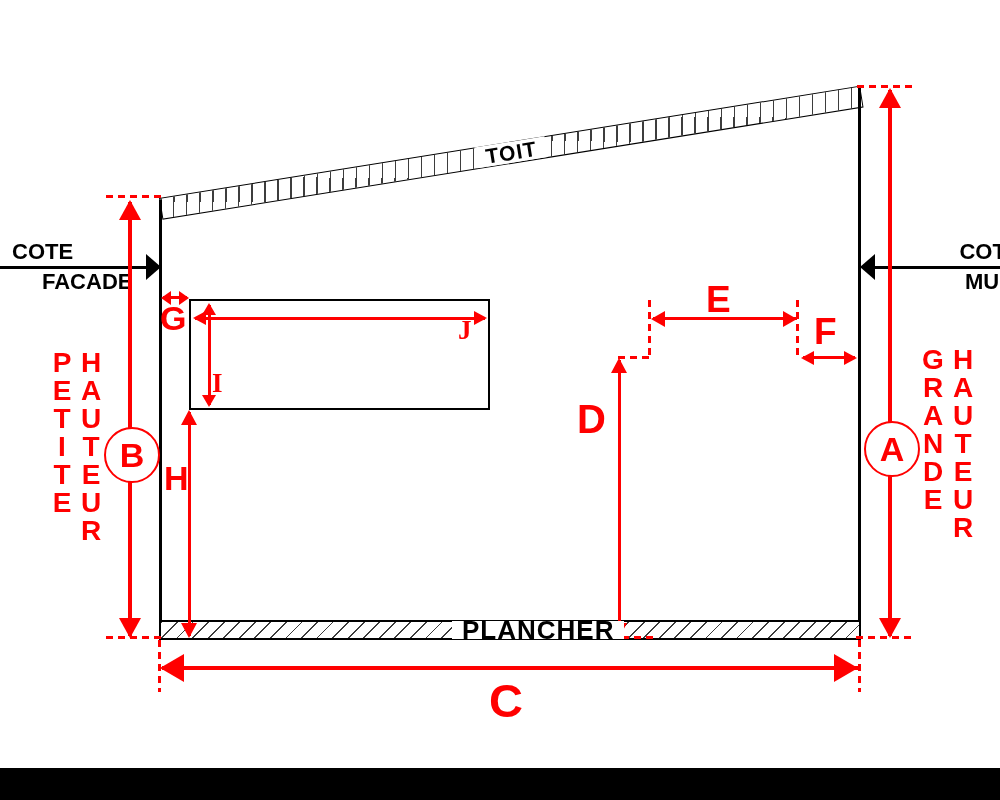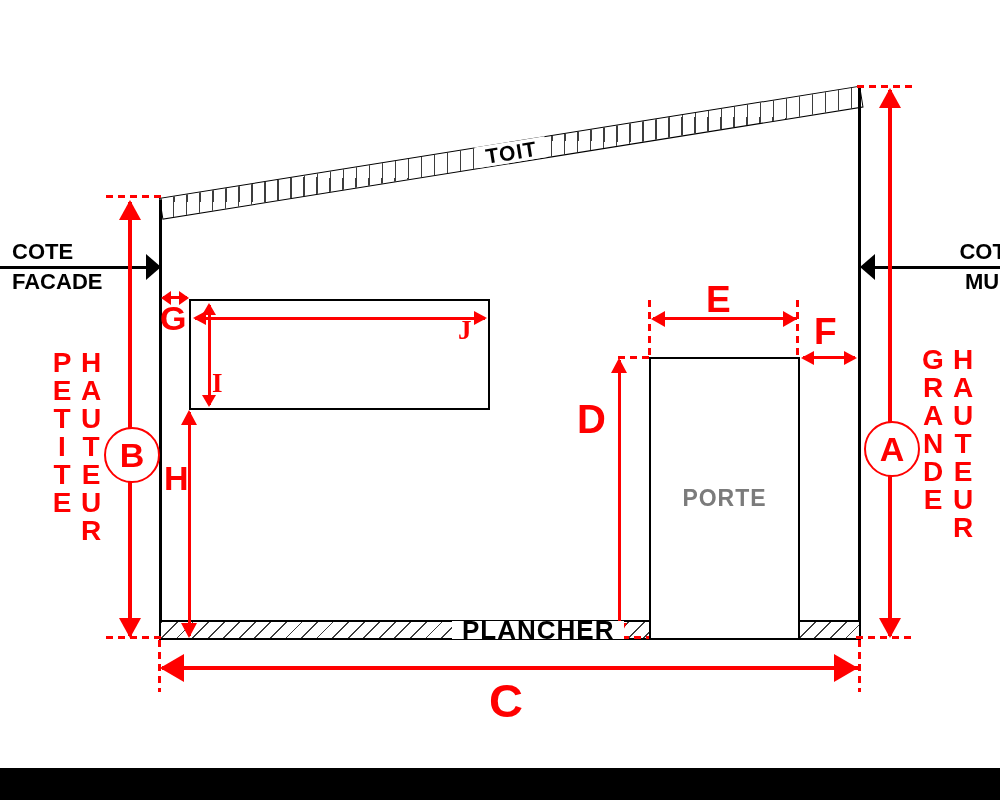--- a/index.html
+++ b/index.html
@@ -34,21 +34,21 @@
                display:flex;align-items:center;letter-spacing:1px;z-index:2;}
   #door{position:absolute;left:649px;top:357px;width:151px;height:283px;
         border:2.5px solid var(--ink);background:#fff;box-sizing:border-box;
         display:flex;align-items:center;justify-content:center;z-index:1;}
   #door-label{color:var(--muted);font-weight:bold;font-size:23px;letter-spacing:1px;}
   #window{position:absolute;left:189px;top:299px;width:301px;height:111px;
           border:2.5px solid var(--ink);background:#fff;box-sizing:border-box;}
   #callout-facade{position:absolute;left:12px;top:241px;font-size:22px;font-weight:bold;
                   color:var(--ink);line-height:1;}
   #callout-facade span{display:block;}
-  #callout-facade span + span{margin-top:8px;}
+  #callout-facade span + span{margin-top:8px;margin-left:30px;}
   #callout-mur{position:absolute;left:948px;top:241px;width:84px;text-align:center;
                font-size:22px;font-weight:bold;color:var(--ink);line-height:1;}
   #callout-mur span{display:block;}
   #callout-mur span + span{margin-top:8px;}
   #bottom-band{position:absolute;left:0;top:768px;width:1000px;height:32px;background:#000;}
 </style>
 </head>
 <body>
 
 <div id="canvas">
@@ -56,23 +56,20 @@
   <div id="roof">
     <span id="roof-label">TOIT</span>
   </div>
 
   <div class="blk" style="left:159px;top:200px;width:3px;height:422px;"></div>
   <div class="blk" style="left:858px;top:88px;width:3px;height:534px;"></div>
 
   <div id="floor"></div>
   <div id="floor-label">PLANCHER</div>
 
-  <div id="door">
-    <span id="door-label">PORTE</span>
-  </div>
 
   <div id="window"></div>
 
   <div class="blk" style="left:0;top:266px;width:148px;height:3px;"></div>
   <div class="tri" style="left:146px;top:254px;border-width:13px 0 13px 15px;border-left-color:var(--ink);"></div>
   <div id="callout-facade">
     <span>COTE</span>
     <span>FACADE</span>
   </div>
 

